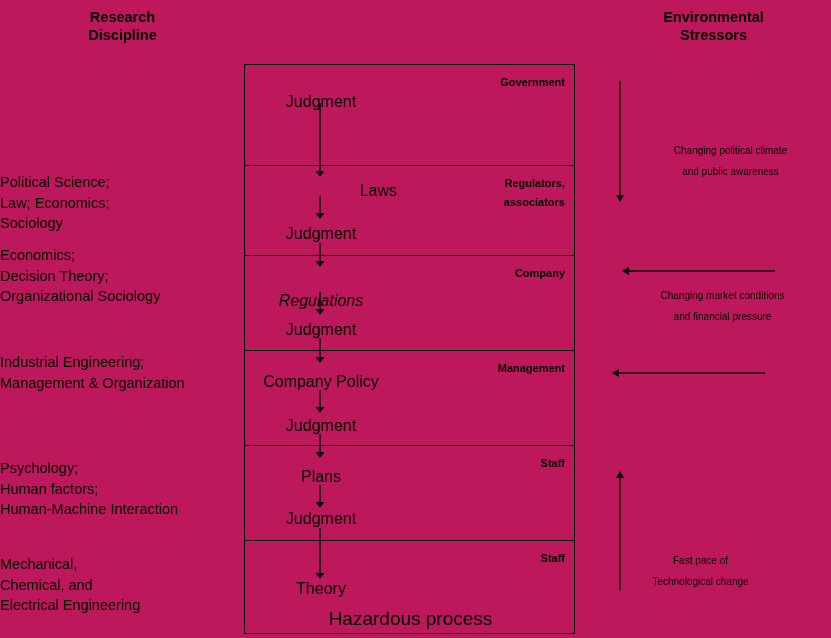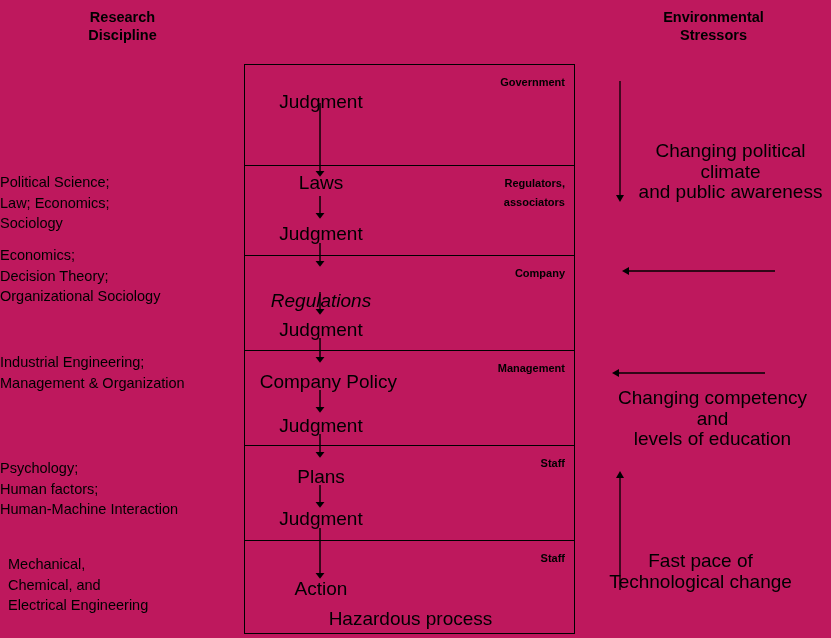--- a/index.html
+++ b/index.html
@@ -71,21 +71,21 @@
     text-align: right;
     white-space: pre-line;
   }
 
   
   .flow-label {
     position: absolute;
     left: 0px;
     width: 152px;
     text-align: center;
-    font-size: 19px;
+    font-size: 16px;
     line-height: 17px;
   }
   .hazard-label {
     position: absolute;
     left: 0px;
     width: 331px;
     text-align: center;
     font-size: 19px;
     line-height: 17px;
   }
@@ -94,21 +94,21 @@
   #arrow-layer {
     position: absolute;
     left: 0; top: 0;
     width: 831px; height: 638px;
     pointer-events: none;
   }
 
   
   .stressor-text {
     position: absolute;
-    font-size: 19px;
+    font-size: 10px;
     line-height: 20.5px;
     text-align: center;
     white-space: pre-line;
   }
 </style>
 </head>
 <body>
 
 <div id="canvas">
 
@@ -126,70 +126,70 @@
 Decision Theory;
 Organizational Sociology</div>
 
   <div class="discipline" style="top:352px;">Industrial Engineering;
 Management &amp; Organization</div>
 
   <div class="discipline" style="top:458px;">Psychology;
 Human factors;
 Human-Machine Interaction</div>
 
-  <div class="discipline" style="top:554px;padding-left:8px;">Mechanical,
+  <div class="discipline" style="top:554px;">Mechanical,
 Chemical, and
 Electrical Engineering</div>
 
   <div id="stack">
 
     <div class="level" style="height:101px;">
       <div class="level-title">Government</div>
       <div class="flow-label" style="top:28px;">Judgment</div>
     </div>
 
     <div class="level" style="height:90px;">
       <div class="level-title">Regulators,
 associators</div>
-      <div class="flow-label" style="top:8px;">Laws</div>
+      <div class="flow-label" style="top:16px;text-align:right;">Laws</div>
       <div class="flow-label" style="top:59px;">Judgment</div>
     </div>
 
     <div class="level" style="height:95px;">
       <div class="level-title">Company</div>
       <div class="flow-label" style="top:36px;font-style:italic;">Regulations</div>
       <div class="flow-label" style="top:65px;">Judgment</div>
     </div>
 
     <div class="level" style="height:95px;">
       <div class="level-title">Management</div>
-      <div class="flow-label" style="top:22px;text-align:right;">Company Policy</div>
+      <div class="flow-label" style="top:22px;">Company Policy</div>
       <div class="flow-label" style="top:66px;">Judgment</div>
     </div>
 
     <div class="level" style="height:95px;">
       <div class="level-title">Staff</div>
       <div class="flow-label" style="top:22px;">Plans</div>
       <div class="flow-label" style="top:64px;">Judgment</div>
     </div>
 
     <div class="level" style="height:94px;">
       <div class="level-title">Staff</div>
-      <div class="flow-label" style="top:39px;">Action</div>
+      <div class="flow-label" style="top:39px;">Theory</div>
       <div class="hazard-label" style="top:69px;">Hazardous process</div>
     </div>
 
   </div>
 
   <div class="stressor-text" style="left:630px; top:141px; width:201px;">Changing political climate
 and public awareness</div>
 
-
-  <div class="stressor-text" style="left:604px; top:388px; width:217px;">Changing competency and
-levels of education</div>
+  <div class="stressor-text" style="left:614px; top:286px; width:217px;">Changing market conditions
+and financial pressure</div>
+
 
   <div class="stressor-text" style="left:592px; top:551px; width:217px;">Fast pace of
 Technological change</div>
 
   <svg id="arrow-layer" viewBox="0 0 831 638" width="831" height="638">
     <defs>
       <marker id="ah-down" markerWidth="9" markerHeight="9" refX="1.0" refY="4.0" orient="auto" markerUnits="strokeWidth">
         <path d="M0,0.6 L0,7.4 L4.4,4 z" fill="#000"></path>
       </marker>
       <marker id="ah-thin" markerWidth="12" markerHeight="12" refX="1.0" refY="4.0" orient="auto" markerUnits="strokeWidth">

